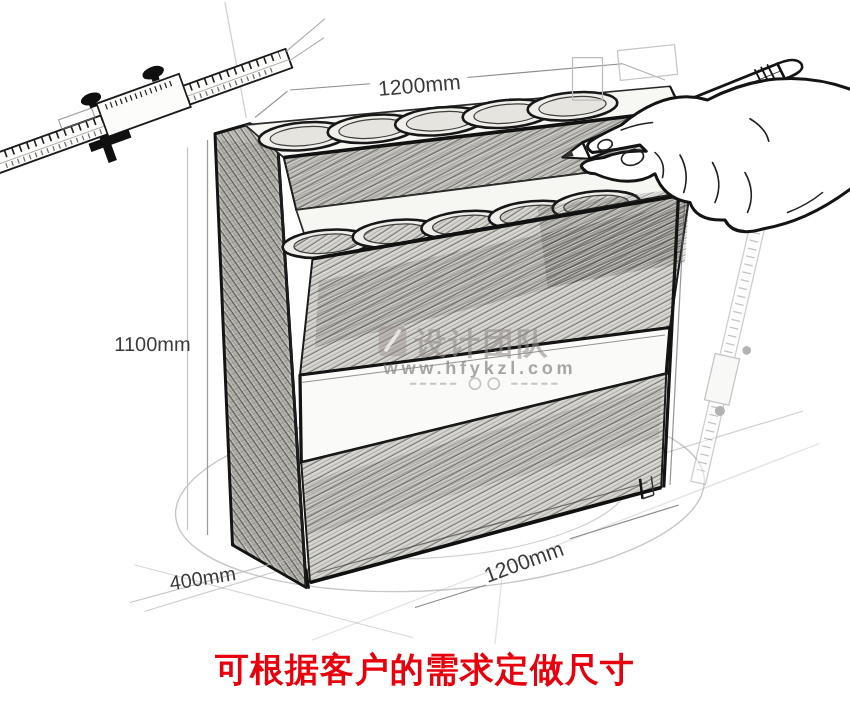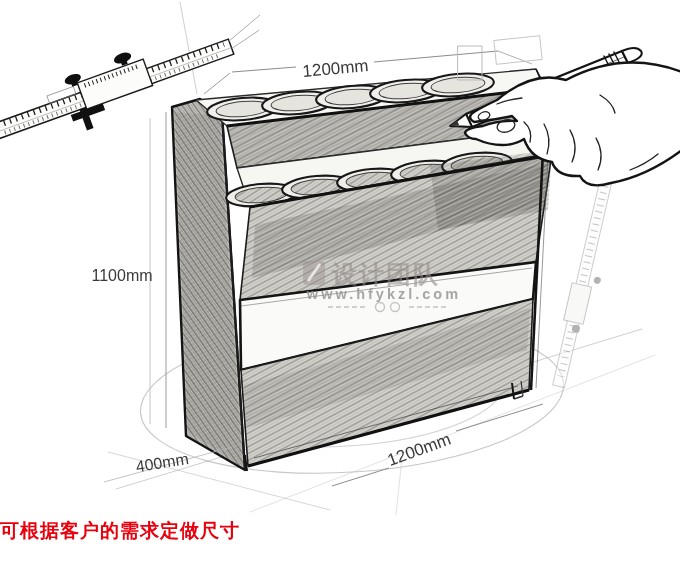--- a/index.html
+++ b/index.html
@@ -2,22 +2,22 @@
 <html><head>
 <meta charset="utf-8">
 <style>
   html,body{margin:0;padding:0;background:#ffffff;}
   .stage{position:relative;width:680px;height:578px;background:#ffffff;overflow:hidden;
          font-family:"Liberation Sans", sans-serif;}
   svg{display:block;}
   .dim-text{font-family:"Liberation Sans", sans-serif;fill:#3a3a3a;}
   .wm-brand{font-family:"Liberation Sans", sans-serif;font-weight:bold;fill:#938c8c;opacity:.58;letter-spacing:2px;}
   .wm-url{font-family:"Liberation Sans", sans-serif;font-weight:bold;fill:#8f8f8f;opacity:.78;letter-spacing:3px;}
-  .footer-note{position:absolute;left:0;right:0;top:518px;
-               font-size:19px;font-weight:bold;color:#e8000d;letter-spacing:1px;}
+  .footer-note{position:absolute;left:0;right:0;top:518px;text-align:center;
+               font-size:27px;font-weight:bold;color:#e8000d;letter-spacing:1px;}
 </style>
 </head>
 <body>
 
 <div class="stage">
 <svg width="680" height="578" viewBox="0 0 680 578">
   <defs>
     <pattern id="hatchFront" patternUnits="userSpaceOnUse" width="6" height="6" patternTransform="rotate(-28)">
       <rect width="6" height="6" fill="#d8d7d3"></rect>
       <line x1="0" y1="1" x2="6" y2="1" stroke="#76756f" stroke-width="1"></line>

